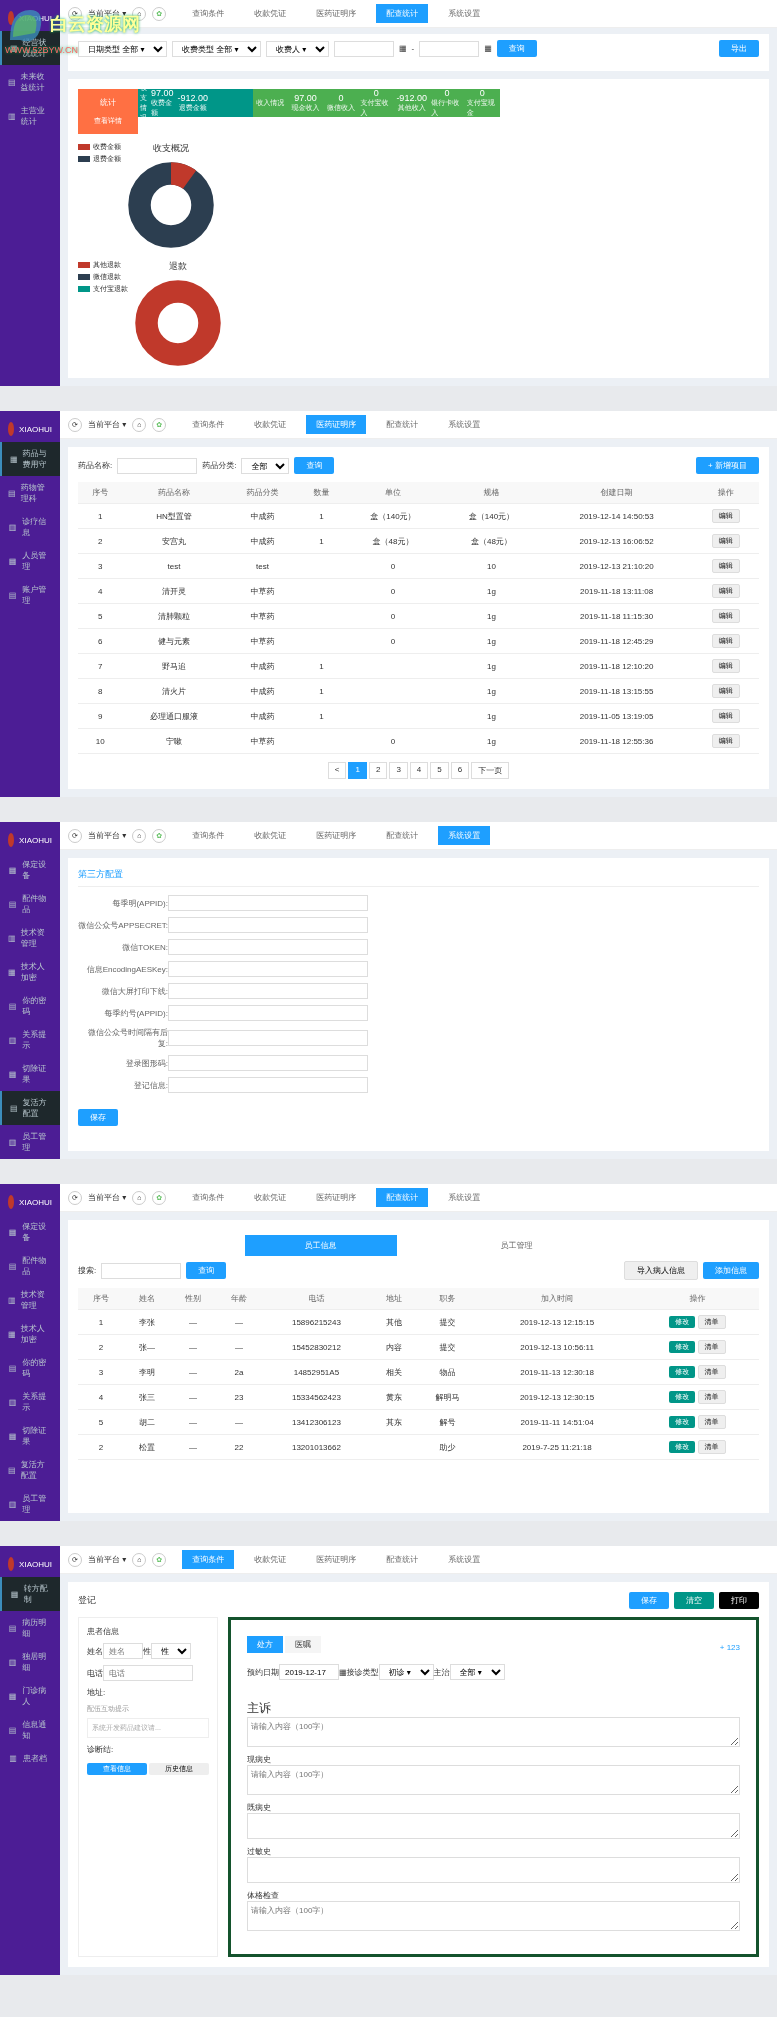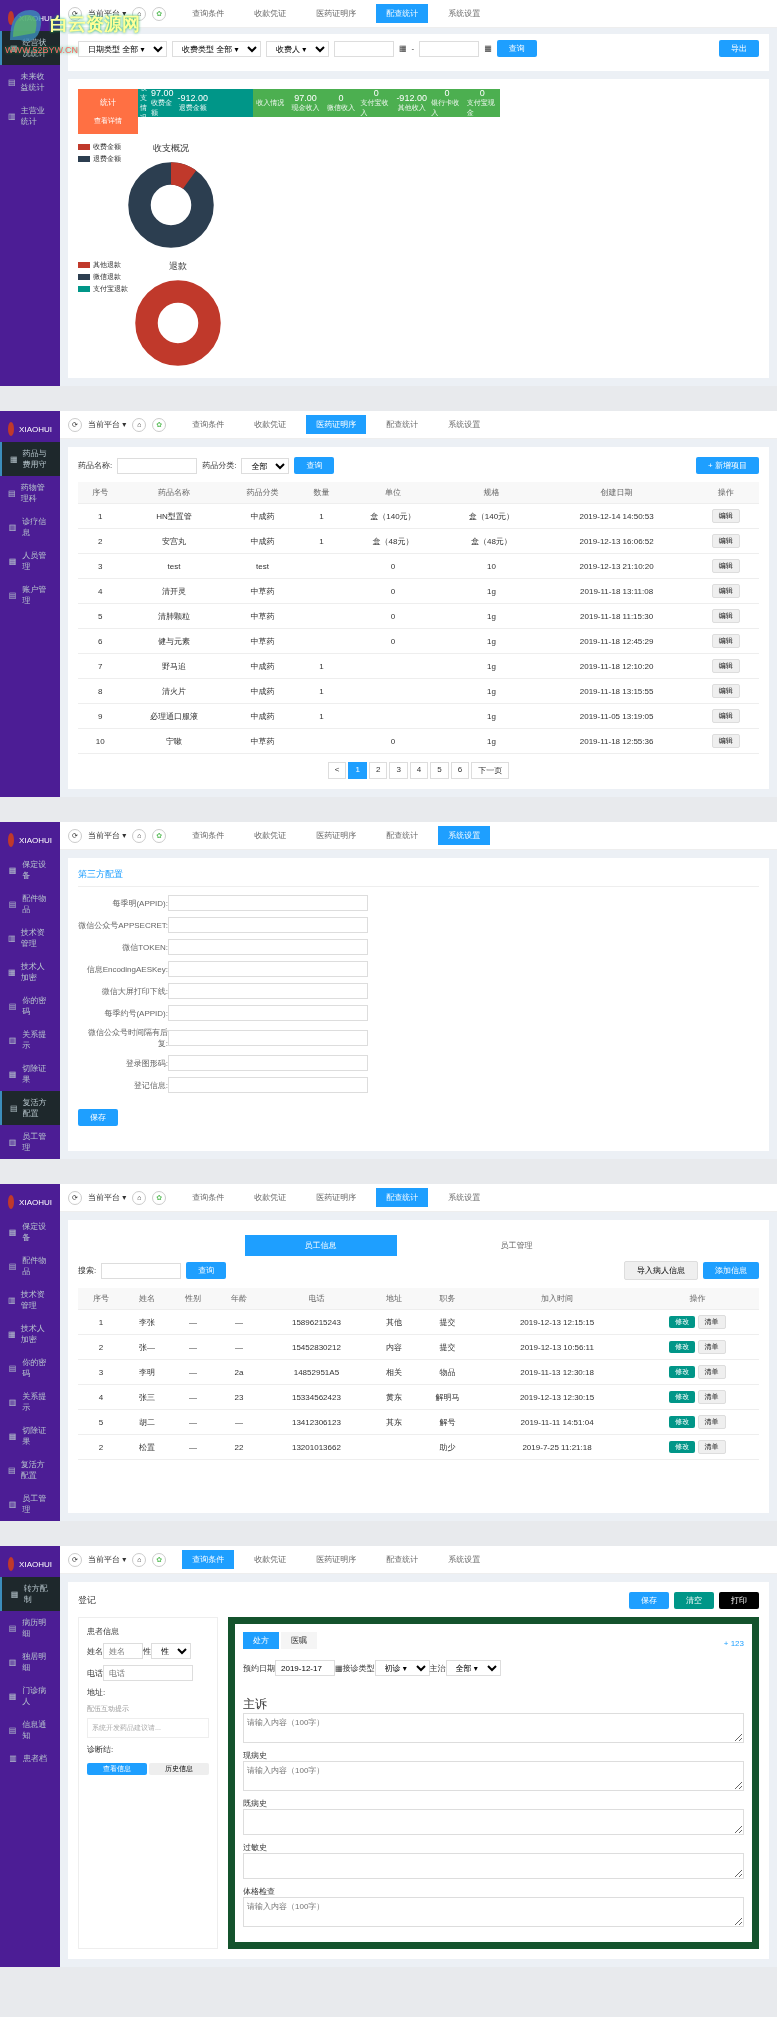--- a/index.html
+++ b/index.html
@@ -51,21 +51,21 @@
 .pagination{display:flex;justify-content:center;gap:2px;margin-top:8px;font-size:8px}
 .pg{padding:2px 6px;border:1px solid #ddd;cursor:pointer}
 .pg.active{background:#1e9fff;color:#fff;border-color:#1e9fff}
 .form-row{display:flex;align-items:center;gap:0;font-size:8px;margin-bottom:6px}
 .form-lbl{width:90px;text-align:right;color:#666}
 .sub-tabs{display:flex;justify-content:center;gap:44px;margin:5px 0}
 .sub-tab{padding:5px 60px;font-size:8px;cursor:pointer;color:#666}
 .sub-tab.active{background:#1e9fff;color:#fff}
 .two-col{display:flex;gap:10px}
 .col-left{width:140px;border:1px solid #eee;padding:8px}
-.col-right{flex:1;border:7px solid #14532d;padding:8px}
+.col-right{flex:1;border:3px solid #14532d;padding:16px}
 .small-tabs{display:flex;gap:2px;margin-bottom:5px}
 .small-tab{padding:3px 10px;font-size:8px;cursor:pointer;background:#f5f5f5}
 .small-tab.active{background:#1e9fff;color:#fff}
 .txt-area{width:100%;border:1px solid #ddd;min-height:30px;font-size:8px;padding:3px;margin-bottom:5px}
 .section-title{font-size:9px;color:#1e9fff;border-bottom:1px solid #eee;padding-bottom:5px;margin-bottom:8px}
 </style>
 </head>
 <body>
 
 <div class="wm">

